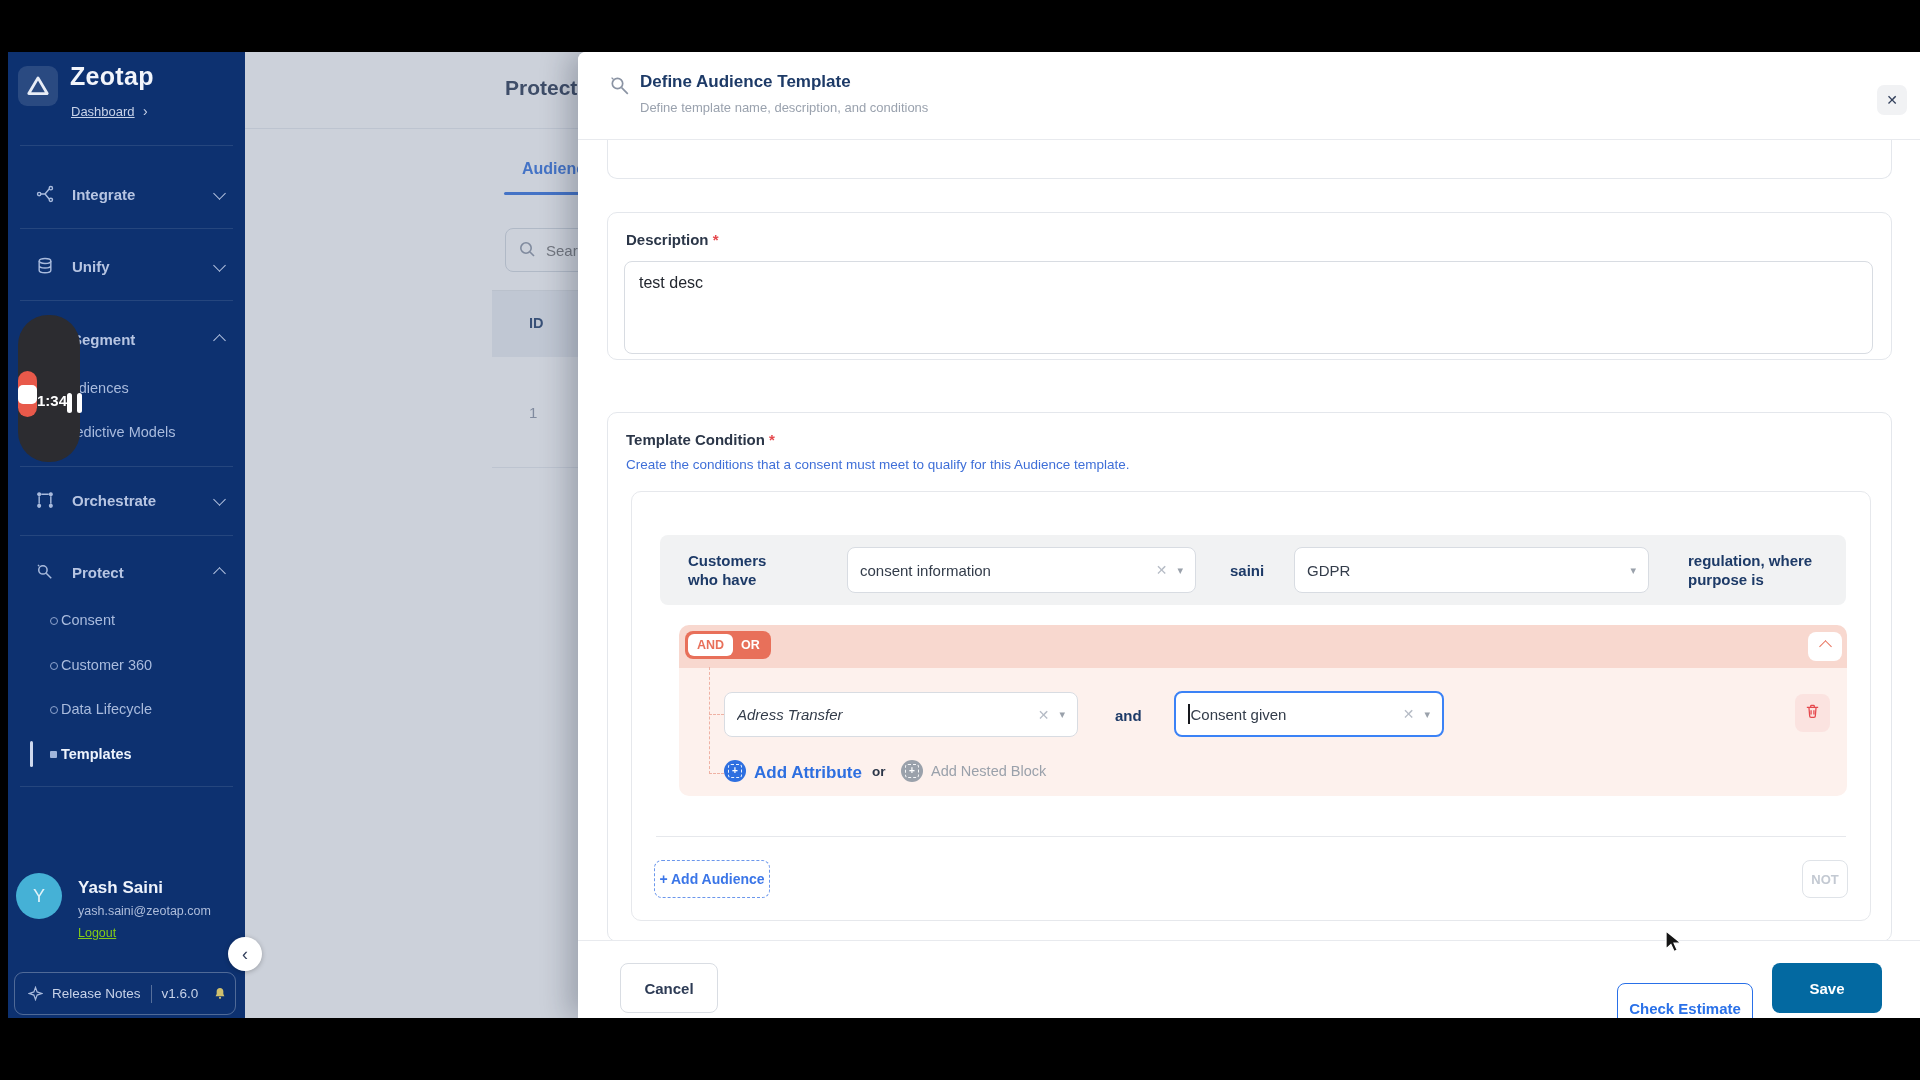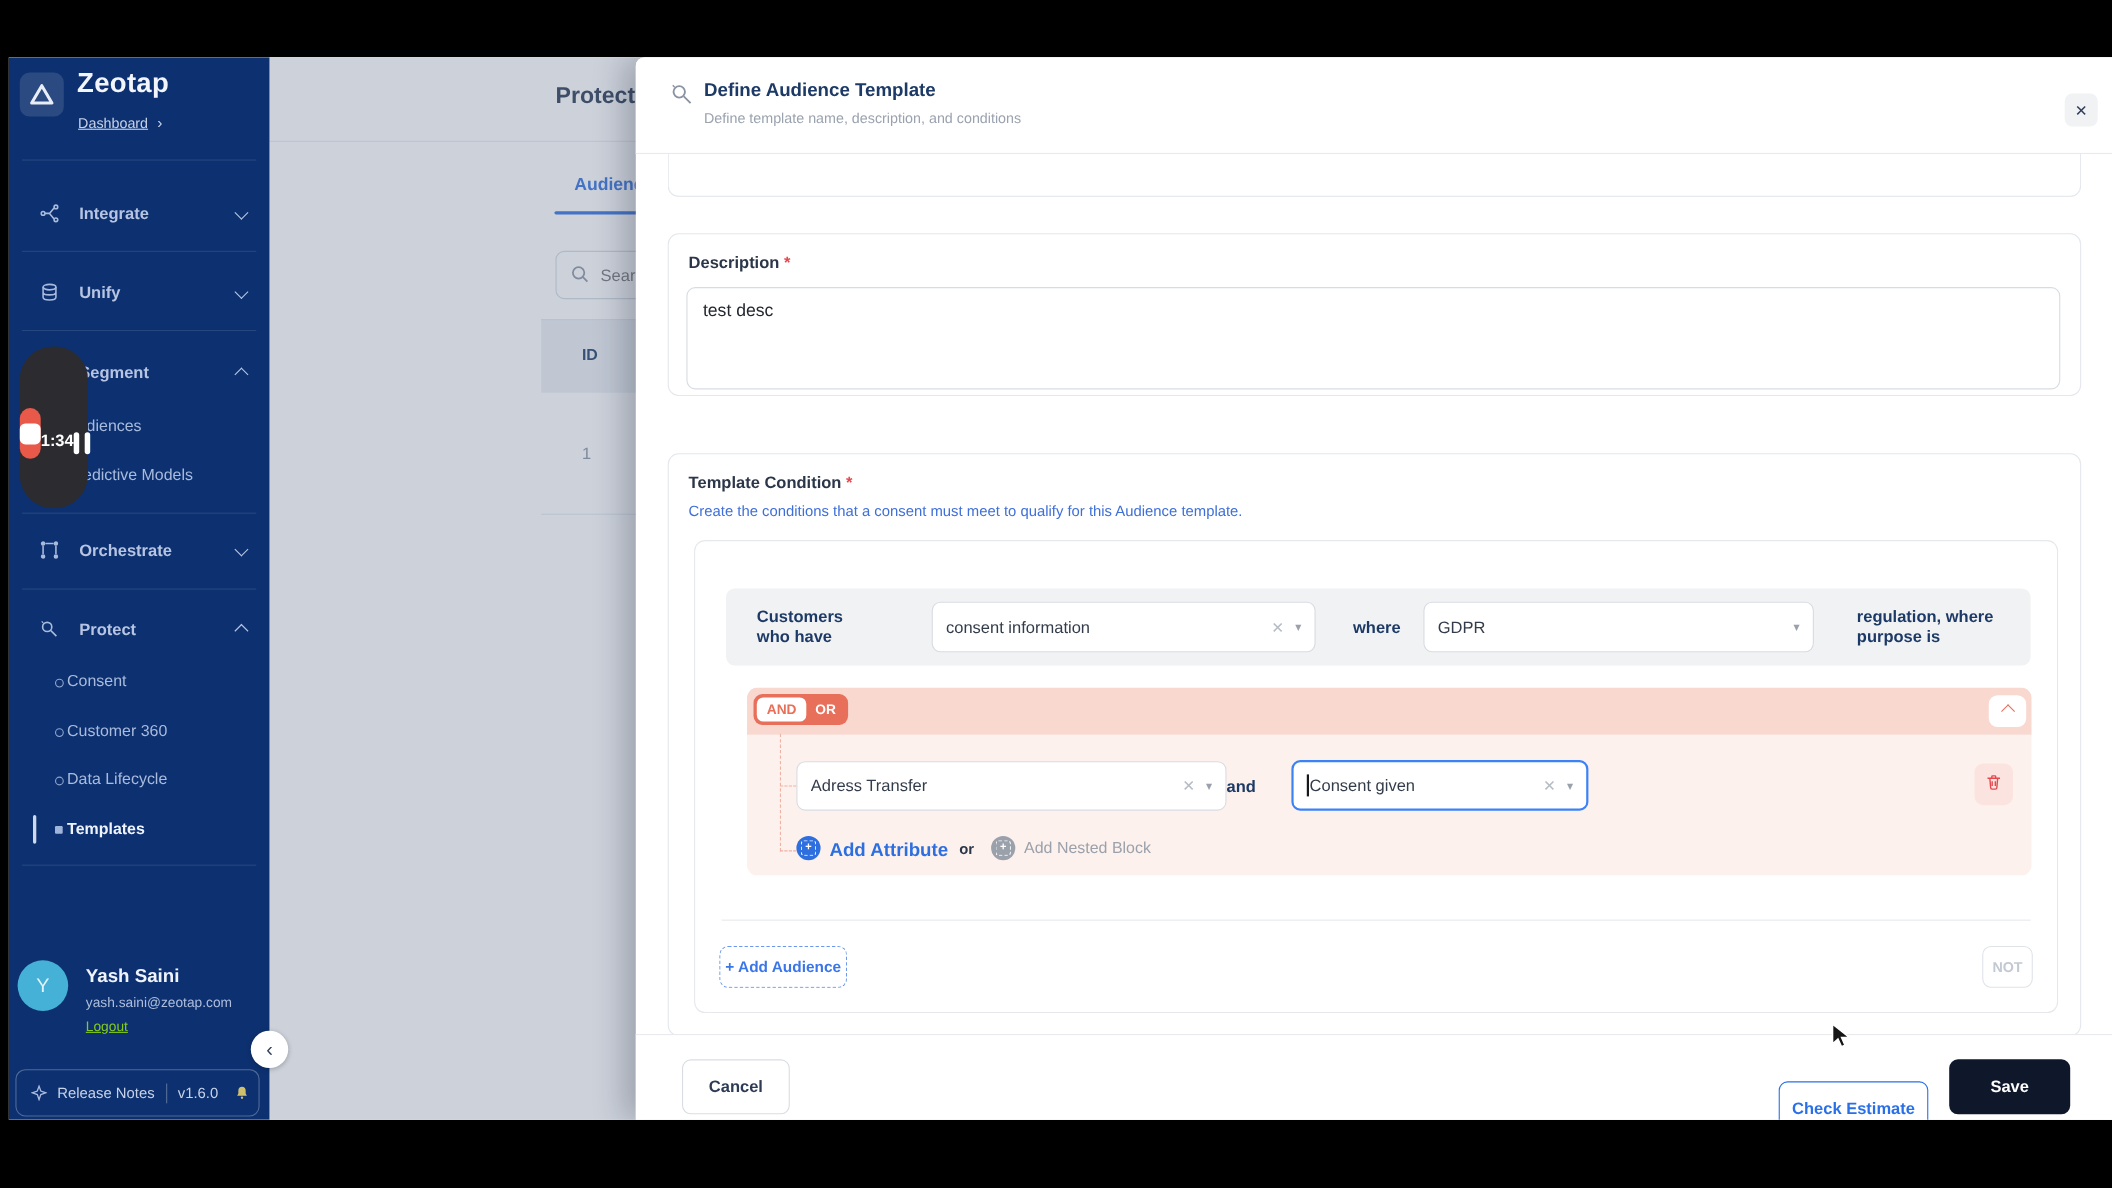--- a/index.html
+++ b/index.html
@@ -245,21 +245,21 @@
 
           <div class="abs" style="left:28px;top:43px;width:1186px;height:70px;background:#f1f2f3;border-radius:8px;">
             <div class="abs sent" style="left:28px;top:16px;width:104px;">Customers who have</div>
 
             <div class="sel" style="left:187px;top:12px;width:349px;height:46px;">
               <span class="sel-val">consent information</span>
               <span class="sel-x">✕</span>
               <span class="sel-arrow">▾</span>
             </div>
 
-            <div class="abs sent" style="left:570px;top:26px;">where</div>
+            <div class="abs sent" style="left:570px;top:26px;">saini</div>
 
             <div class="sel" style="left:634px;top:12px;width:355px;height:46px;">
               <span class="sel-val">GDPR</span>
               <span class="sel-arrow">▾</span>
             </div>
 
             <div class="abs sent" style="left:1028px;top:16px;width:140px;">regulation, where purpose is</div>
           </div>
 
           <div class="abs" style="left:47px;top:133px;width:1168px;height:171px;border-radius:10px;overflow:hidden;">
@@ -272,21 +272,21 @@
             </div>
 
             <div class="abs" style="left:1129px;top:7px;width:34px;height:29px;background:#fff;border-radius:8px;display:flex;align-items:center;justify-content:center;">
               <span class="chv up" style="border-color:#e8705a;"></span>
             </div>
 
             <div class="dash-v" style="left:30px;top:42px;height:107px;"></div>
             <div class="dash-h" style="left:30px;top:89px;width:15px;"></div>
             <div class="dash-h" style="left:30px;top:148px;width:15px;"></div>
 
-            <div class="sel" style="left:45px;top:67px;width:391px;height:45px;">
+            <div class="sel" style="left:45px;top:67px;width:354px;height:45px;font-style:italic;">
               <span class="sel-val">Adress Transfer</span>
               <span class="sel-x">✕</span>
               <span class="sel-arrow">▾</span>
             </div>
             <div class="abs sent" style="left:436px;top:81px;font-size:15px;">and</div>
             <div class="sel" style="left:495px;top:66px;width:270px;height:46px;border:2px solid #3b82f6;">
               <span class="caret"></span>
               <span class="sel-val">Consent given</span>
               <span class="sel-x">✕</span>
               <span class="sel-arrow">▾</span>
@@ -313,21 +313,21 @@
           <div class="abs" style="left:24px;top:344px;width:1190px;height:1px;background:#e6e8ec;"></div>
 
           <div class="btn" style="left:22px;top:368px;width:116px;height:38px;border:1.5px dashed #6b97ec;color:#3b76e8;font-size:14px;background:#fff;">+ Add Audience</div>
           <div class="btn" style="left:1170px;top:368px;width:46px;height:38px;border:1.5px solid #dfe3e8;color:#c3c9d2;font-size:13px;background:#fff;">NOT</div>
         </div>
       </div>
 
       <div class="abs" style="left:0;top:888px;width:1342px;height:78px;background:#fff;border-top:1px solid #e8eaee;">
         <div class="btn" style="left:42px;top:22px;width:98px;height:50px;border:1px solid #d9dde3;color:#2d3b55;background:#fff;">Cancel</div>
         <div class="btn" style="left:1039px;top:22px;width:136px;height:50px;border:1.5px solid #2970e8;color:#2970e8;background:#fff;margin-top:20px;">Check Estimate</div>
-        <div class="btn" style="left:1194px;top:22px;width:110px;height:50px;background:#0f172a;color:#fff;text-align:right;">Save</div>
+        <div class="btn" style="left:1194px;top:22px;width:110px;height:50px;background:#0369a1;color:#fff;text-align:right;">Save</div>
       </div>
     </div>
   </div>
 
   <div class="abs" style="left:1665px;top:930px;z-index:100;">
     <svg width="22" height="26" viewBox="0 0 22 26">
         <path d="M1 1v18l4.9-4.5 3.2 7 3.1-1.4-3.1-6.9 6.8-.3z" fill="#151515" stroke="#fff" stroke-width="1.3"></path>
       </svg>
   </div>
 </div>

